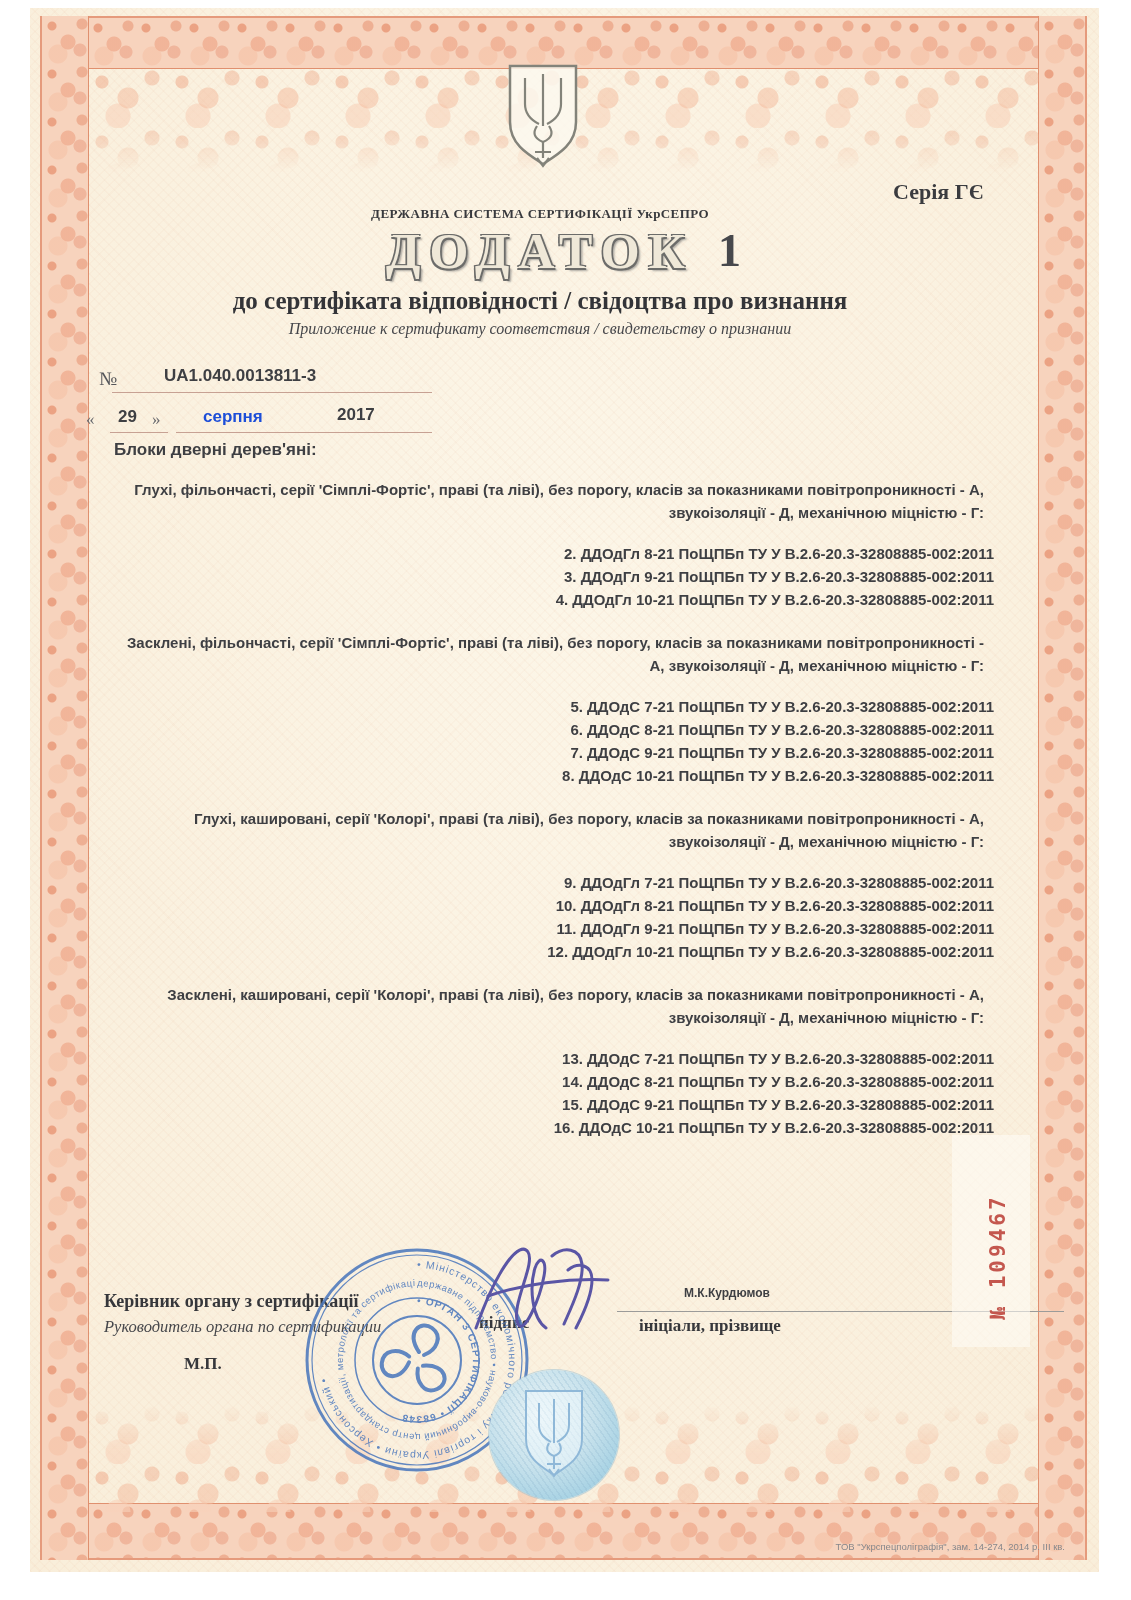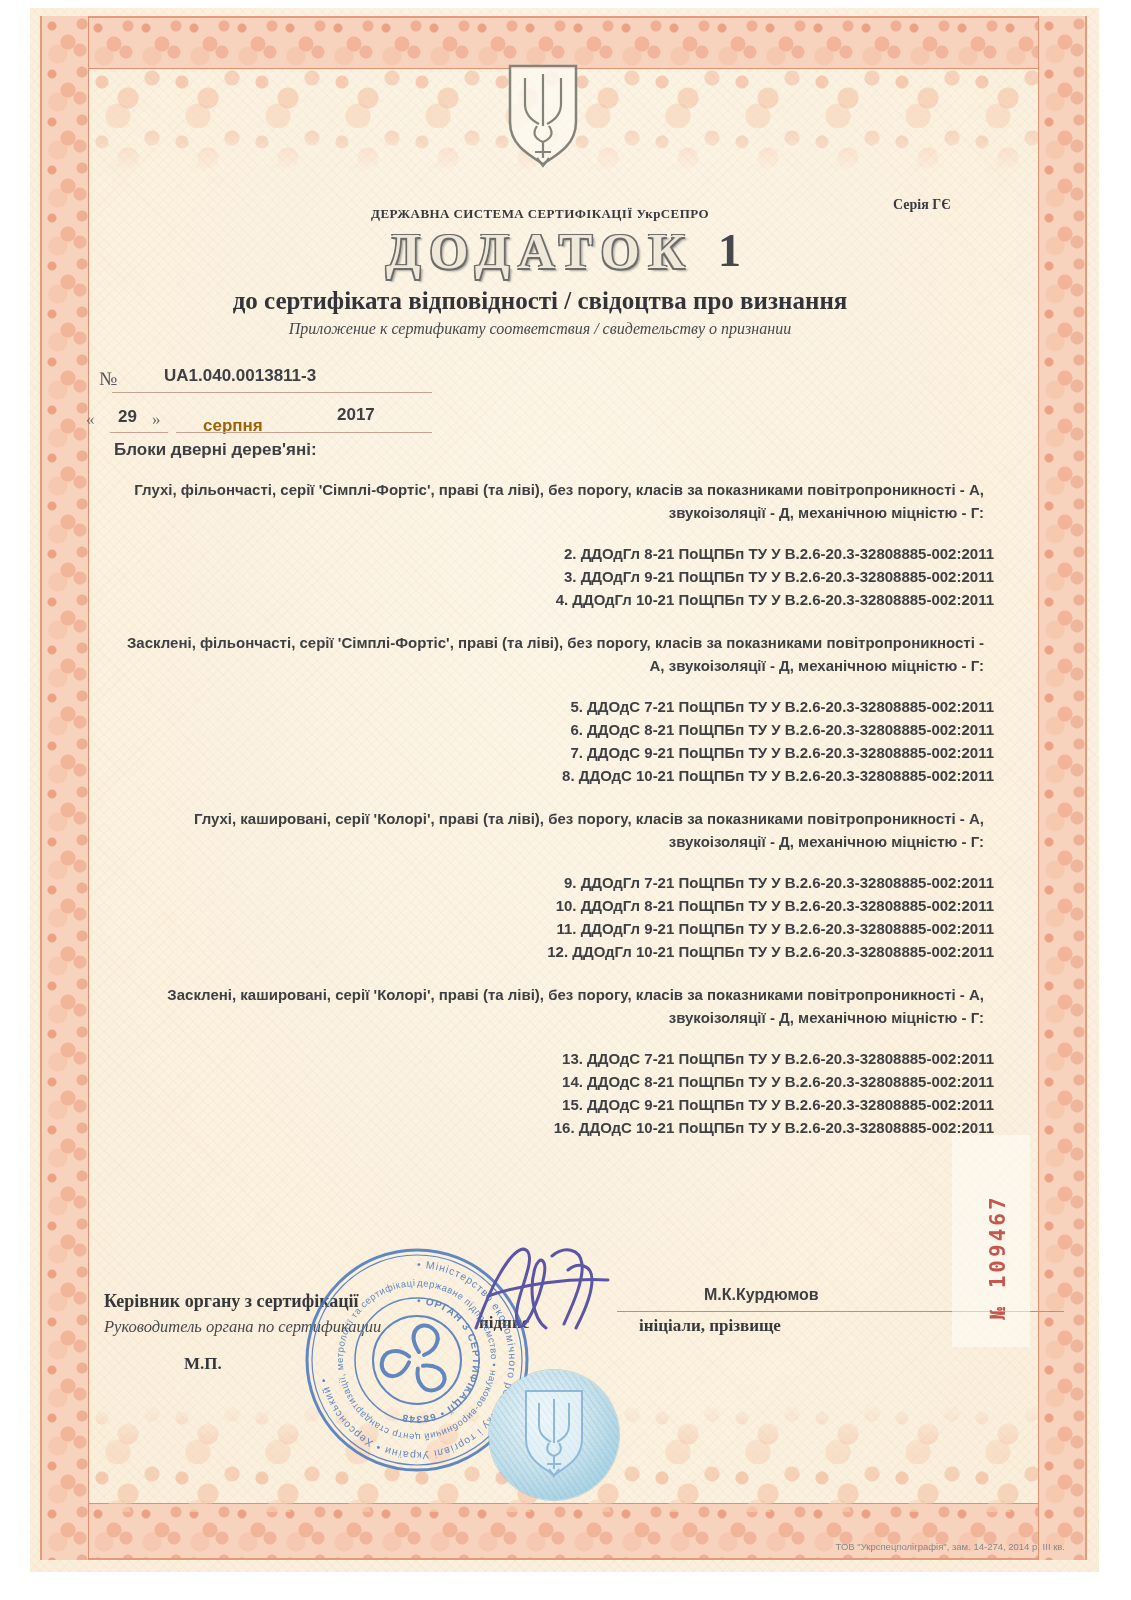--- a/index.html
+++ b/index.html
@@ -37,58 +37,58 @@
      -webkit-mask-image:linear-gradient(#000 55%, transparent 100%);
      mask-image:linear-gradient(#000 55%, transparent 100%);}
   .band-bottom{left:58px;right:60px;top:1396px;height:108px;
      -webkit-mask-image:linear-gradient(transparent 0%, #000 45%);
      mask-image:linear-gradient(transparent 0%, #000 45%);}
   
   .hdr{position:absolute;left:80px;width:920px;text-align:center;color:#38393d;
        font-family:"Liberation Serif",serif;font-weight:bold;}
   .ministry1{top:182px;font-size:17.5px;letter-spacing:.4px;}
   .ministry2{top:206px;font-size:13px;letter-spacing:.4px;}
-  .series{position:absolute;left:893px;top:197px;font-family:"Liberation Serif",serif;
-          font-weight:bold;font-size:14px;color:#3a3b3f;text-align:right;}
+  .series{position:absolute;left:893px;top:179px;font-family:"Liberation Serif",serif;
+          font-weight:bold;font-size:22px;color:#3a3b3f;text-align:right;}
   .doc-title{top:226px;font-size:50px;letter-spacing:9px;line-height:1;
      color:#efe8d8;
      text-shadow:-1.5px -1.5px 0 #6c6c6a, 1.5px -1.5px 0 #6c6c6a, -1.5px 1.5px 0 #6c6c6a,
                  1.5px 1.5px 0 #6c6c6a, 3px 3px 2px rgba(110,110,110,.55);}
   .doc-title-num{position:absolute;left:718px;top:228px;font-family:"Liberation Serif",serif;
      font-weight:bold;font-size:46px;color:#47484c;line-height:1;}
   .subtitle-ua{top:287px;font-size:25px;color:#333438;}
   .subtitle-ru{top:320px;font-size:16px;font-weight:normal;font-style:italic;color:#46474b;}
   
   .num-label{position:absolute;left:99px;top:368px;font-family:"Liberation Serif",serif;
      font-size:19px;color:#55565a;}
   .num-value{position:absolute;left:164px;top:366px;font-size:17px;font-weight:bold;color:#3e3f43;}
   .u-line{position:absolute;height:0;border-bottom:1.5px solid #c7a193;}
   .num-line{left:112px;top:392px;width:320px;}
   .q{position:absolute;font-family:"Liberation Serif",serif;font-size:17px;color:#6a6b6f;}
   .q1{left:86px;top:410px;} .q2{left:152px;top:410px;}
   .day{position:absolute;left:118px;top:407px;font-size:17px;font-weight:bold;color:#3e3f43;}
-  .month{position:absolute;left:203px;top:416px;font-size:17px;font-weight:bold;color:#a16207;}
+  .month{position:absolute;left:203px;top:407px;font-size:17px;font-weight:bold;color:#1d4ed8;}
   .year{position:absolute;left:337px;top:405px;font-size:17px;font-weight:bold;color:#3e3f43;}
   .day-line{left:110px;top:432px;width:58px;}
   .date-line{left:176px;top:432px;width:256px;}
   .product-title{position:absolute;left:114px;top:440px;font-size:17px;font-weight:bold;color:#3e3f43;}
   
   .sections{position:absolute;left:124px;top:478px;width:870px;color:#3e3f43;
             font-size:15px;font-weight:bold;line-height:23px;text-align:right;}
   .section{margin-bottom:20px;}
   .section .desc{margin:0 0 18px 0;max-width:860px;}
   .section .item{white-space:nowrap;}
   
   .f-title-ua{position:absolute;left:104px;top:1291px;font-family:"Liberation Serif",serif;
      font-weight:bold;font-size:18px;color:#36373b;}
   .f-title-ru{position:absolute;left:104px;top:1317px;font-family:"Liberation Serif",serif;
      font-style:italic;font-size:16.5px;color:#46474b;}
   .f-sign-label{position:absolute;left:479px;top:1313px;font-family:"Liberation Serif",serif;
      font-weight:bold;font-size:17px;color:#36373b;}
-  .f-name{position:absolute;left:684px;top:1286px;font-size:16px;font-weight:bold;color:#3e3f43;margin-left:20px;}
+  .f-name{position:absolute;left:684px;top:1286px;font-size:12px;font-weight:bold;color:#3e3f43;}
   .f-name-line{left:617px;top:1311px;width:447px;border-bottom-color:#9b9b99;}
   .f-name-caption{position:absolute;left:639px;top:1316px;font-family:"Liberation Serif",serif;
      font-weight:bold;font-size:17px;color:#36373b;text-align:right;}
   .f-seal{position:absolute;left:184px;top:1354px;font-family:"Liberation Serif",serif;
      font-weight:bold;font-size:17px;color:#36373b;}
   
   .stamp{position:absolute;left:303px;top:1246px;width:228px;height:228px;opacity:.88;}
   .signature{position:absolute;left:468px;top:1236px;width:150px;height:110px;}
   .emblem{position:absolute;left:489px;top:1370px;width:130px;height:130px;border-radius:50%;
      background:radial-gradient(circle at 40% 35%, #e8f3f6 0%, #c8e2ec 45%, #a9d3e4 75%, #bcd9e6 100%);

